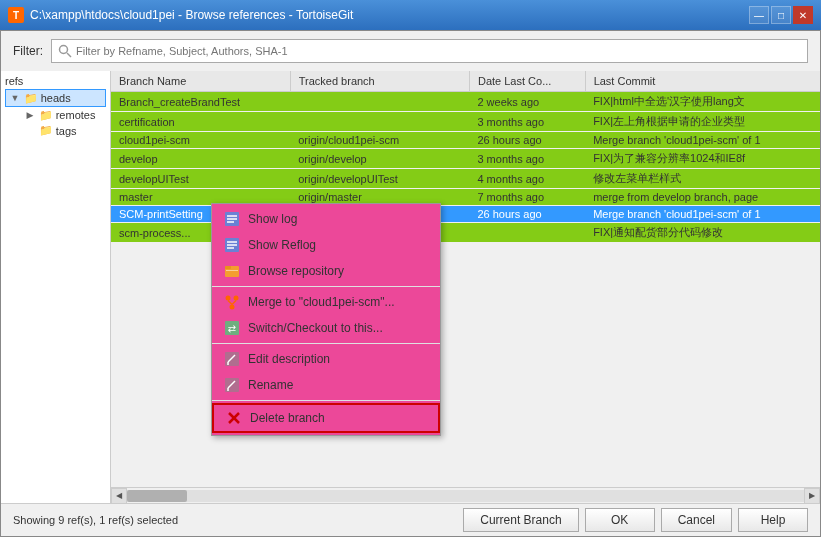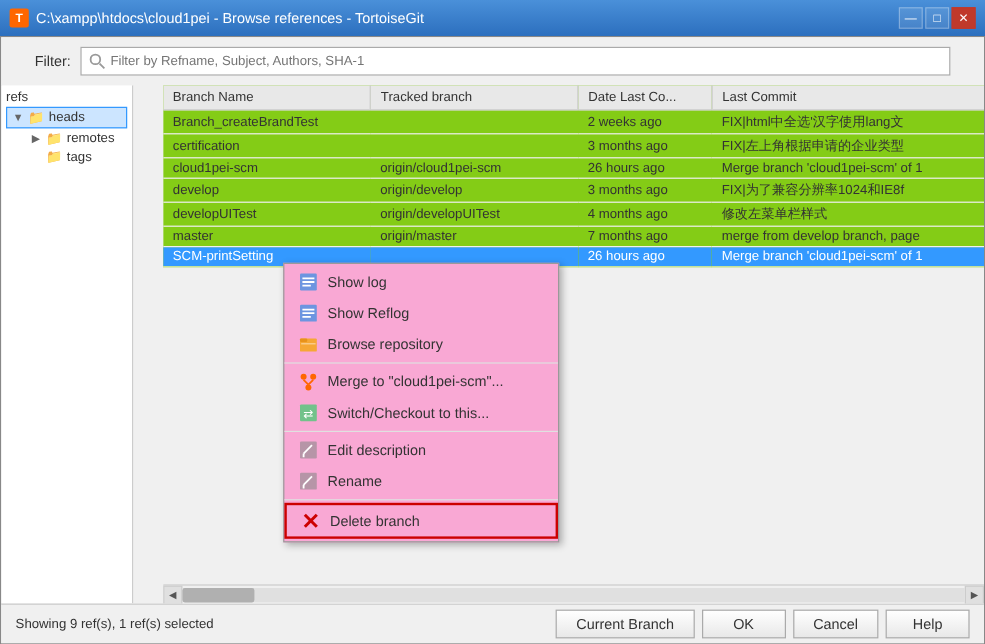--- a/index.html
+++ b/index.html
@@ -65,21 +65,21 @@
     .window {
       background: #f0f0f0;
       border: 1px solid #888;
       height: 507px;
       display: flex;
       flex-direction: column;
     }
 
     
     .filter-bar {
-      padding: 8px 28px;
+      padding: 8px 12px;
       display: flex;
       align-items: center;
       gap: 8px;
       background: #f0f0f0;
     }
     .filter-label {
       font-size: 12px;
       color: #333;
     }
     .filter-input-wrapper {
@@ -104,21 +104,20 @@
       width: 14px;
       height: 14px;
       color: #999;
     }
 
     
     .content-area {
       flex: 1;
       display: flex;
       overflow: hidden;
-      gap: 25px;
     }
 
     
     .left-panel {
       width: 110px;
       border-right: 1px solid #ccc;
       background: white;
       padding: 4px;
       overflow: auto;
     }
@@ -272,27 +271,27 @@
       min-width: 70px;
       text-align: center;
     }
     .btn.current-branch {
       border: 1px solid #aaa;
     }
 
     
     .context-menu {
       position: absolute;
-      background: #f9a8d4;
+      background: #ec4899;
       border: 1px solid #999;
       box-shadow: 2px 2px 6px rgba(0,0,0,0.3);
       z-index: 100;
       min-width: 230px;
       padding: 2px 0;
-      top: 148px;
+      top: 132px;
       left: 100px;
     }
     .menu-item {
       display: flex;
       align-items: center;
       padding: 5px 12px;
       gap: 8px;
       cursor: pointer;
       font-size: 12px;
       color: #333;
@@ -413,20 +412,26 @@
                 <td>origin/master</td>
                 <td>7 months ago</td>
                 <td>merge from develop branch, page</td>
               </tr>
               <tr class="selected-row">
                 <td>SCM-printSetting</td>
                 <td></td>
                 <td>26 hours ago</td>
                 <td>Merge branch 'cloud1pei-scm' of 1</td>
               </tr>
+              <tr>
+                <td>scm-process...</td>
+                <td></td>
+                <td></td>
+                <td>FIX|通知配货部分代码修改</td>
+              </tr>
             </tbody>
         </table>
       </div>
       <div class="h-scrollbar">
         <div class="scroll-arrow">◀</div>
         <div class="h-scrollbar-track">
           <div class="h-scrollbar-thumb"></div>
         </div>
         <div class="scroll-arrow">▶</div>
       </div>

